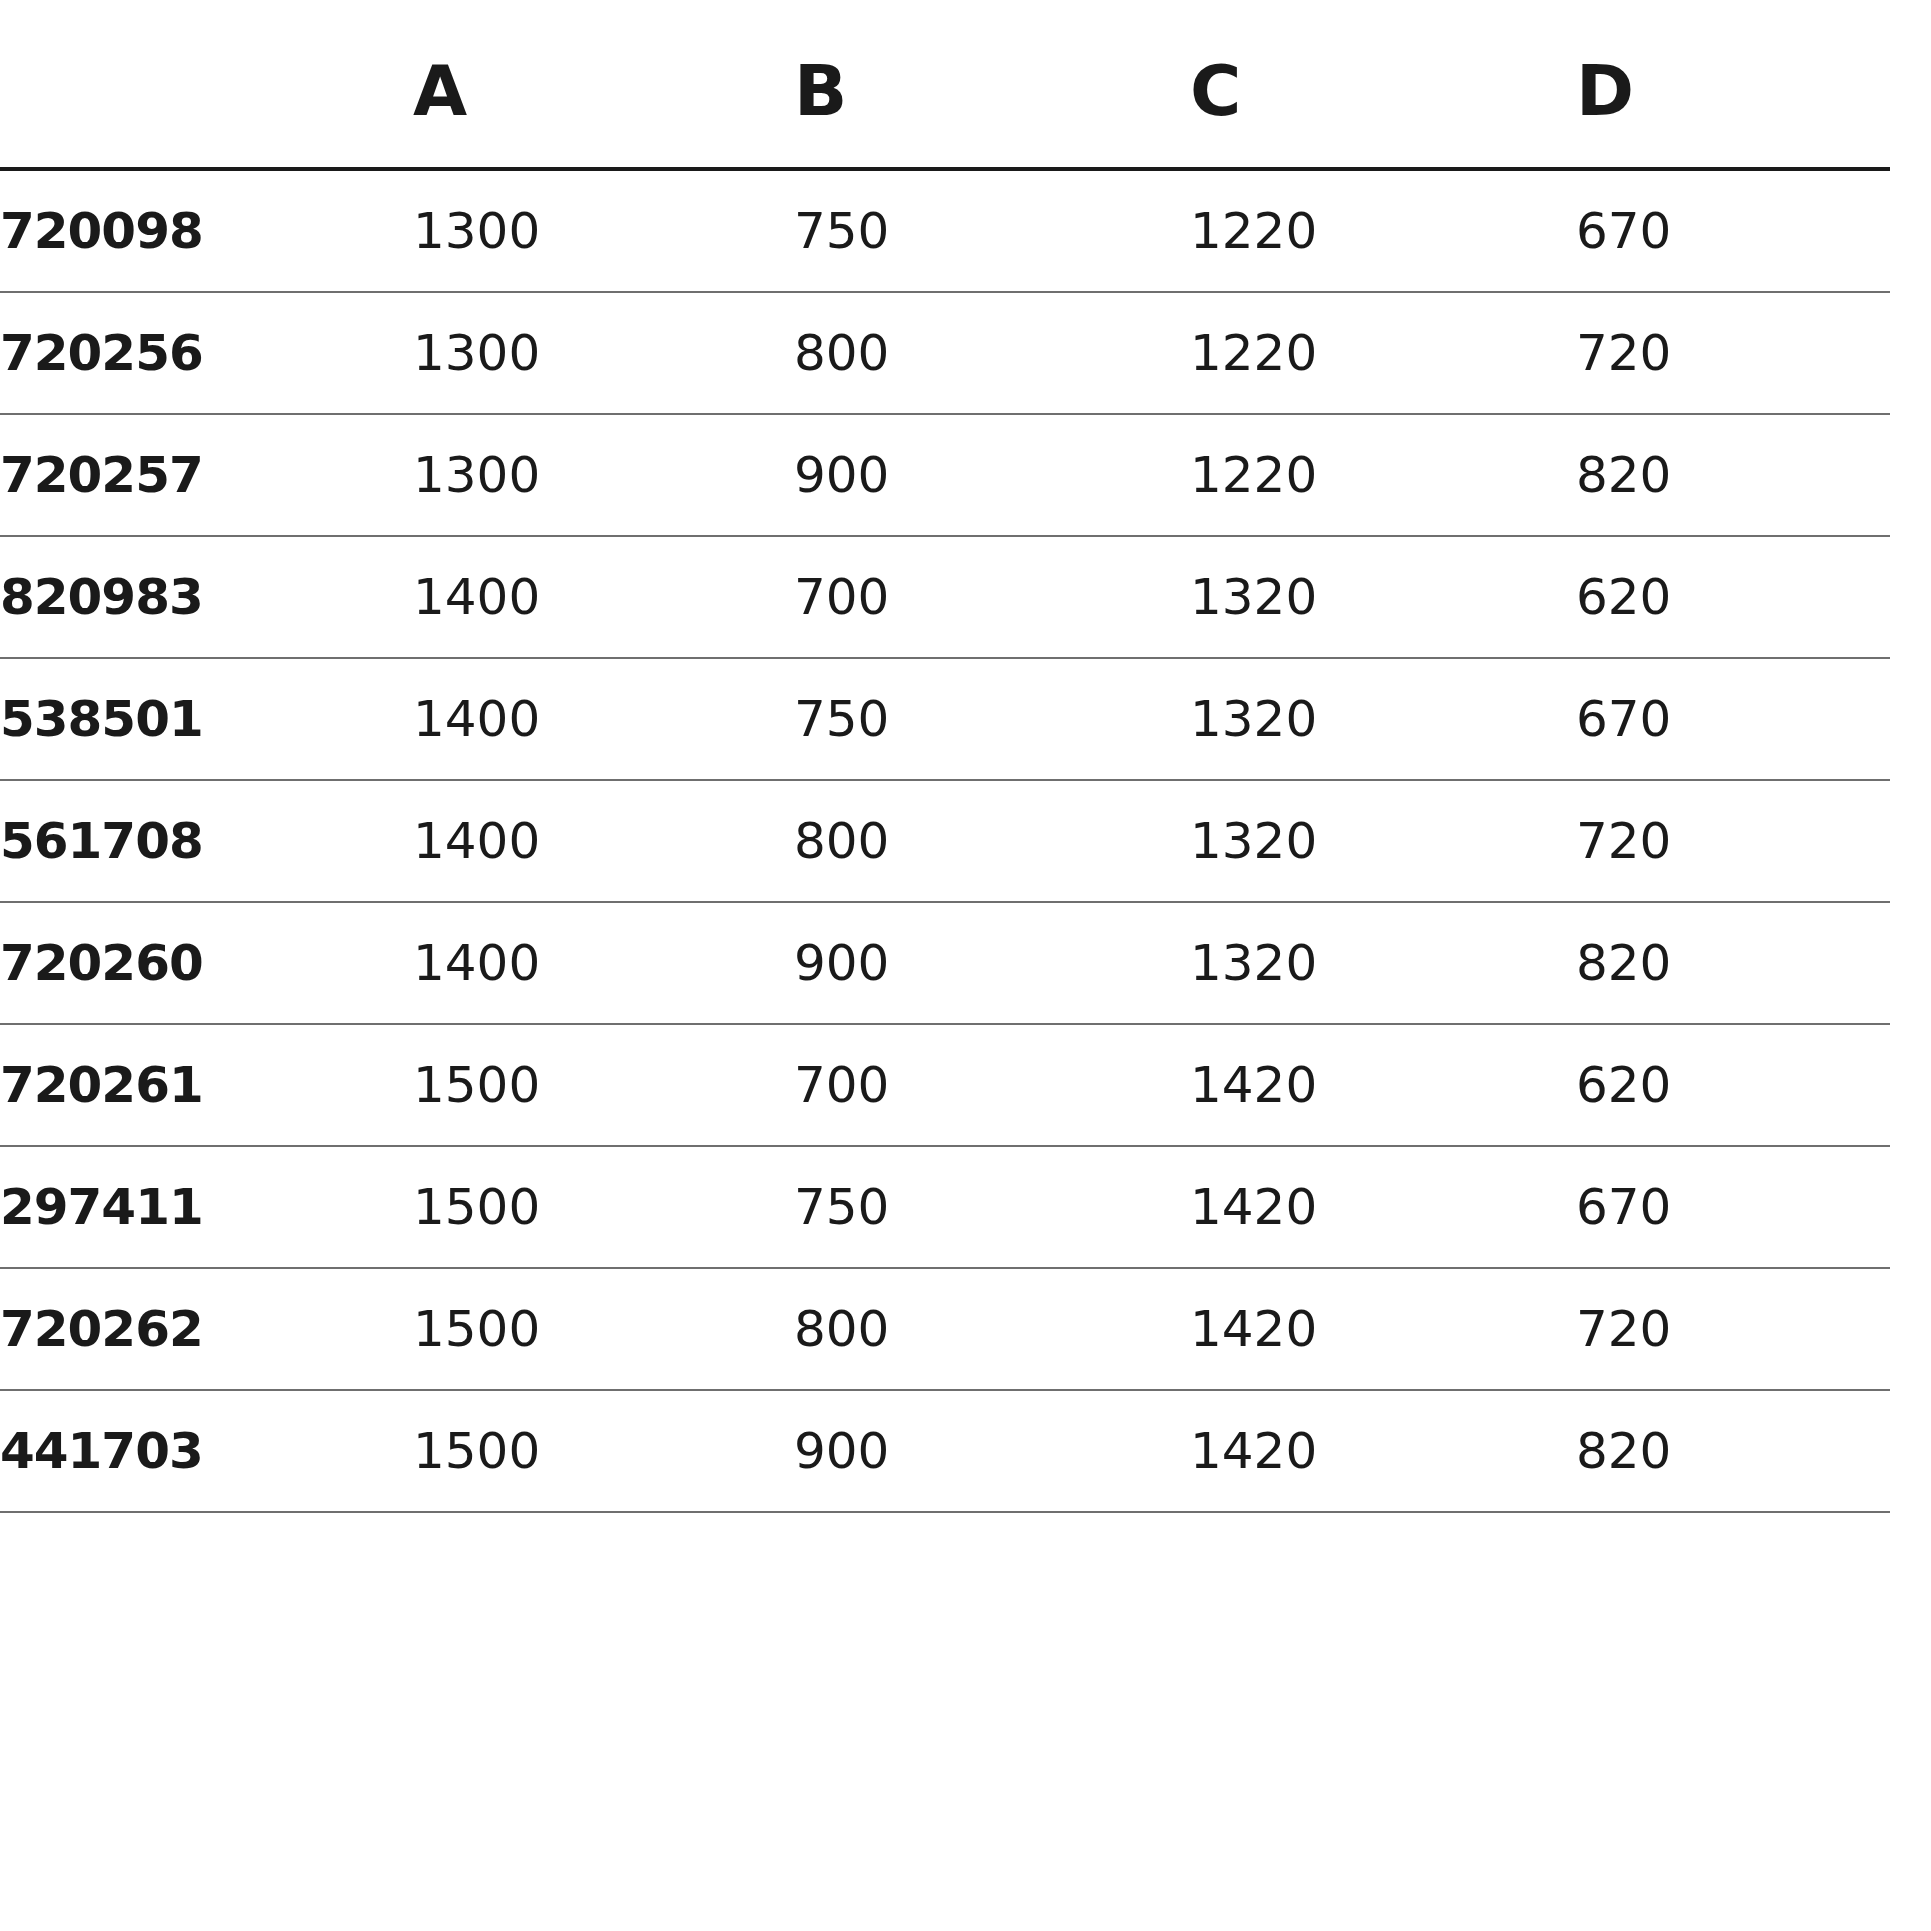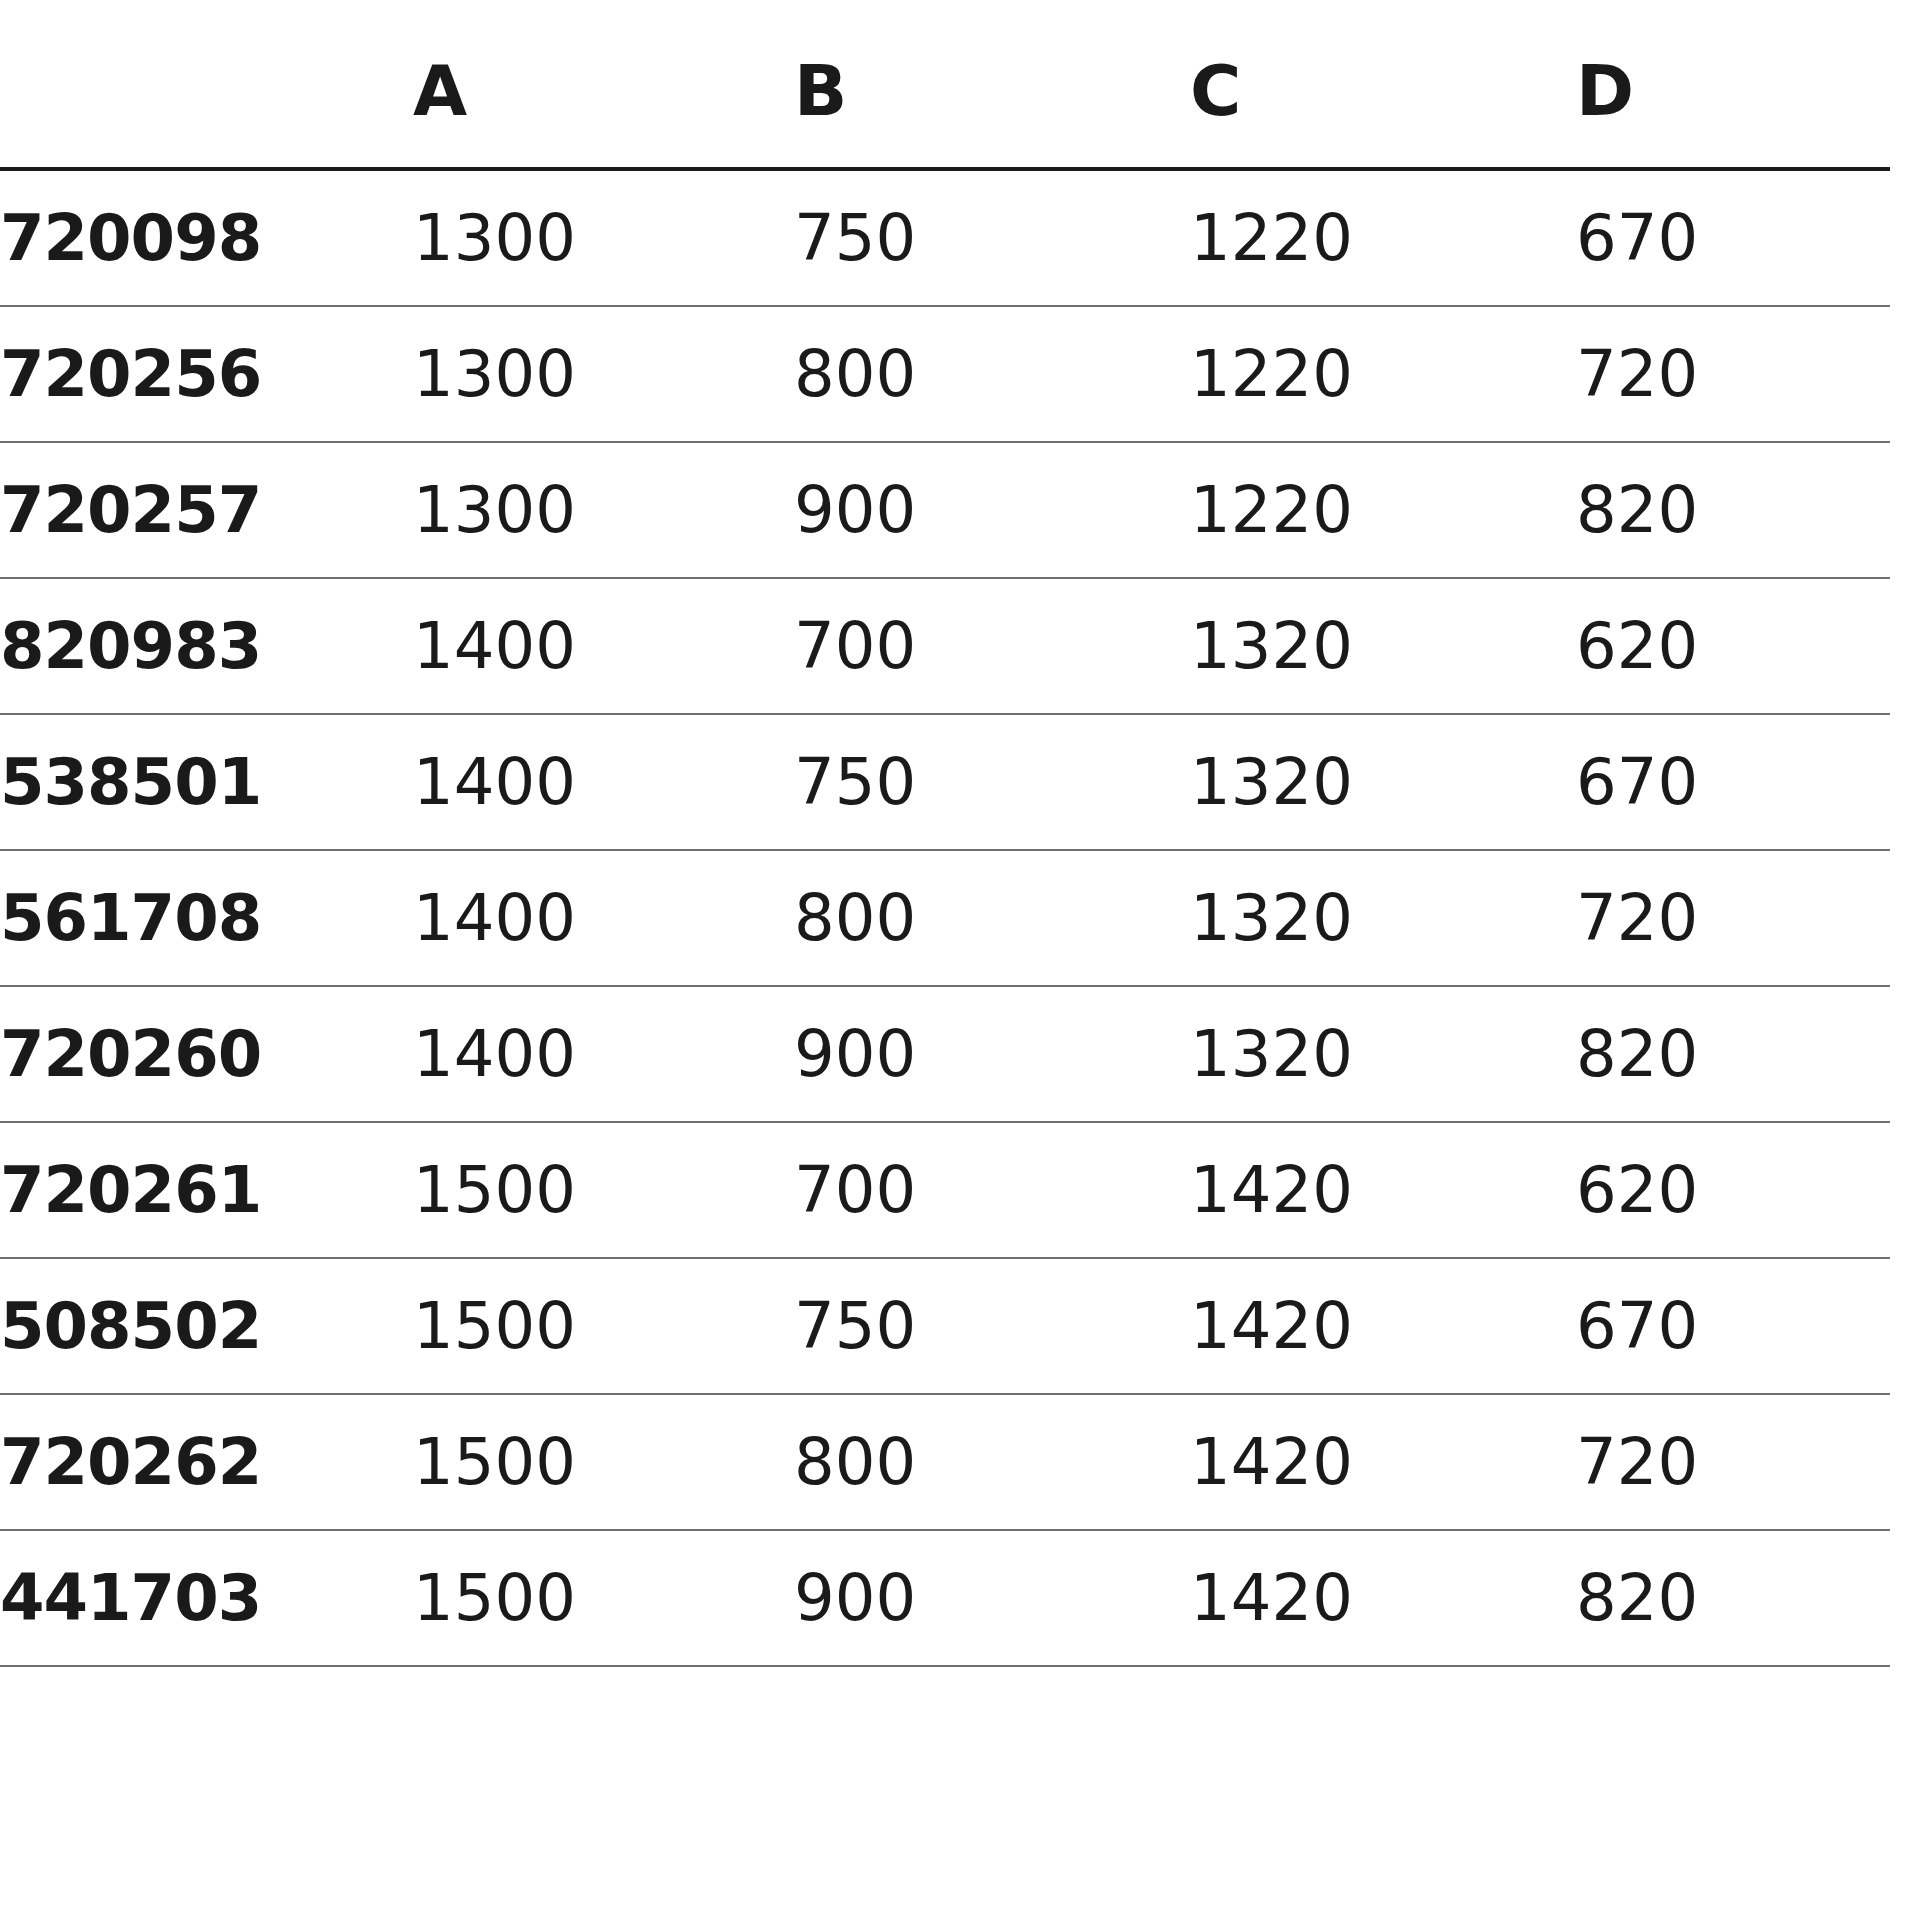--- a/index.html
+++ b/index.html
@@ -39,21 +39,21 @@
     font-size: 70px;
     line-height: 1;
     padding: 56px 0 41px 0;
     border-bottom: 4.8px solid #1a1a1a;
     color: #1a1a1a;
   }
   thead th.code-head { padding-left: 0; }
   thead th.letter { padding-left: 27px; }
 
   tbody td {
-    font-size: 64px;
+    font-size: 50px;
     line-height: 1;
     padding: 35px 0 35px 0;
     border-bottom: 2.9px solid #6f6f6f;
     color: #1a1a1a;
     white-space: nowrap;
     margin-left: 18px;
   }
   tbody tr:last-child td {
     border-bottom: 2.9px solid #6f6f6f;
   }
@@ -139,21 +139,21 @@
         <td class="val">820</td>
       </tr>
       <tr>
         <td class="code">720261</td>
         <td class="val">1500</td>
         <td class="val">700</td>
         <td class="val">1420</td>
         <td class="val">620</td>
       </tr>
       <tr>
-        <td class="code">508502</td>
+        <td class="code">297411</td>
         <td class="val">1500</td>
         <td class="val">750</td>
         <td class="val">1420</td>
         <td class="val">670</td>
       </tr>
       <tr>
         <td class="code">720262</td>
         <td class="val">1500</td>
         <td class="val">800</td>
         <td class="val">1420</td>

